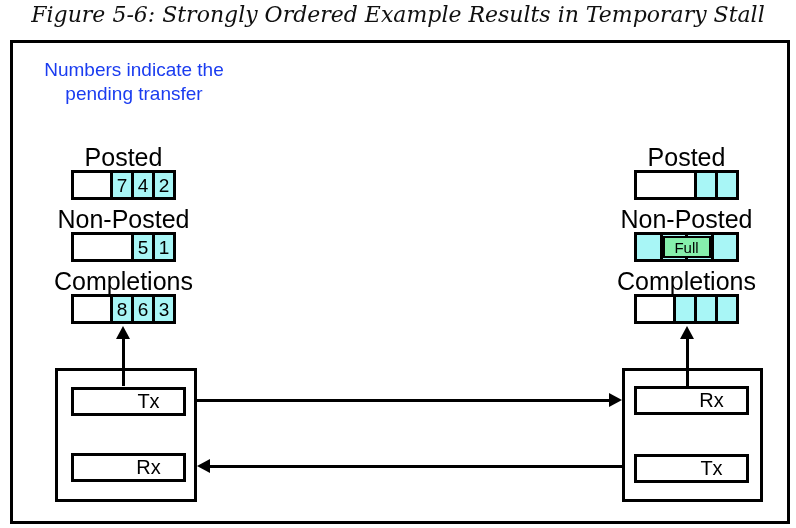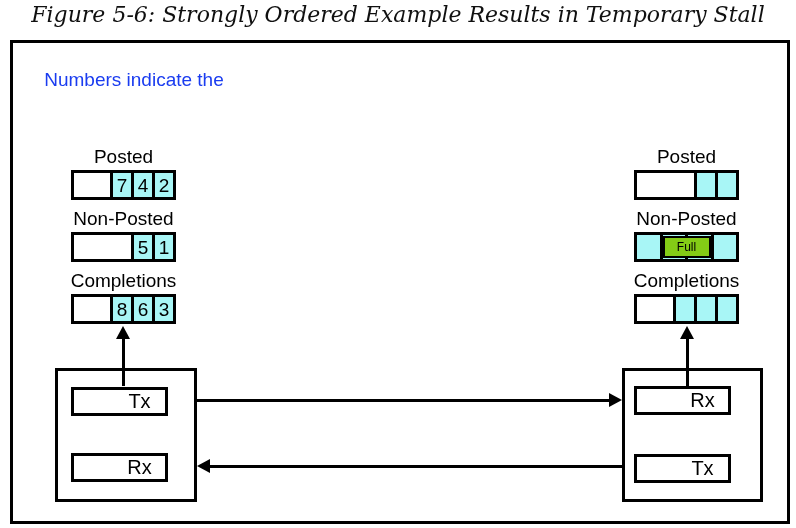--- a/index.html
+++ b/index.html
@@ -10,49 +10,49 @@
   .title{
     position:absolute;left:0;top:2px;width:796px;text-align:center;
     font-family:"DejaVu Serif","Liberation Serif",serif;
     font-style:italic;font-size:22px;color:#101010;
   }
   .frame{
     position:absolute;left:10px;top:40px;width:780px;height:484px;
     border:3px solid #000;box-sizing:border-box;background:#fff;
   }
   .note{
-    position:absolute;left:29px;top:68px;width:210px;
+    position:absolute;left:29px;top:58px;width:210px;
     text-align:center;font-size:19px;line-height:24px;color:#1a3cf0;
   }
   .qlabel{
-    position:absolute;width:165px;text-align:center;font-size:19px;line-height:22px;color:#000;
+    position:absolute;width:165px;text-align:center;font-size:25px;line-height:22px;color:#000;
   }
   .queue{
     position:absolute;width:105px;height:30px;border:3px solid #000;
     box-sizing:border-box;background:#fff;display:flex;align-items:stretch;
   }
   .qspace{flex:1 1 auto;background:#fff;}
   .qcell{
     width:18px;flex:0 0 auto;border-left:3px solid #000;background:#a8f6f6;
     display:flex;align-items:center;justify-content:center;
     font-size:19px;line-height:19px;color:#000;
   }
   .qcell.grow{flex:1 1 auto;width:auto;}
   .qcell.first{border-left:none;}
   .full-badge{
     position:absolute;left:50%;top:50%;transform:translate(-50%,-50%);
-    width:48px;height:22px;background:#84cc16;border:2px solid #000;box-sizing:border-box;
-    display:flex;align-items:center;justify-content:center;font-size:12px;color:#000;z-index:3;
+    width:48px;height:22px;background:#86efac;border:2px solid #000;box-sizing:border-box;
+    display:flex;align-items:center;justify-content:center;font-size:15px;color:#000;z-index:3;
   }
   .device{
     position:absolute;width:142px;height:134px;border:3px solid #000;
     box-sizing:border-box;background:#fff;
   }
   .port{
-    position:absolute;width:97px;height:29px;border:3px solid #000;box-sizing:border-box;
+    position:absolute;width:115px;height:29px;border:3px solid #000;box-sizing:border-box;
     background:#fff;display:flex;align-items:center;justify-content:center;
     font-size:20px;color:#000;padding-left:40px;
   }
   .hline{position:absolute;height:3px;background:#000;}
   .vline{position:absolute;width:3px;background:#000;}
   .arrow-up{
     position:absolute;width:0;height:0;
     border-left:7px solid transparent;border-right:7px solid transparent;
     border-bottom:13px solid #000;
   }
@@ -71,20 +71,21 @@
 <body>
 
 <div class="stage">
 
   <div class="title">Figure 5-6: Strongly Ordered Example Results in Temporary Stall</div>
 
   <div class="frame"></div>
 
   <div class="note">
     <div>Numbers indicate the</div>
+    <div>pending transfer</div>
   </div>
 
   <div class="qlabel" style="left:41px;top:146px">Posted</div>
   <div class="queue" style="left:71px;top:170px">
     <div class="qspace"></div>
     <div class="qcell">7</div>
     <div class="qcell">4</div>
     <div class="qcell">2</div>
   </div>
 

